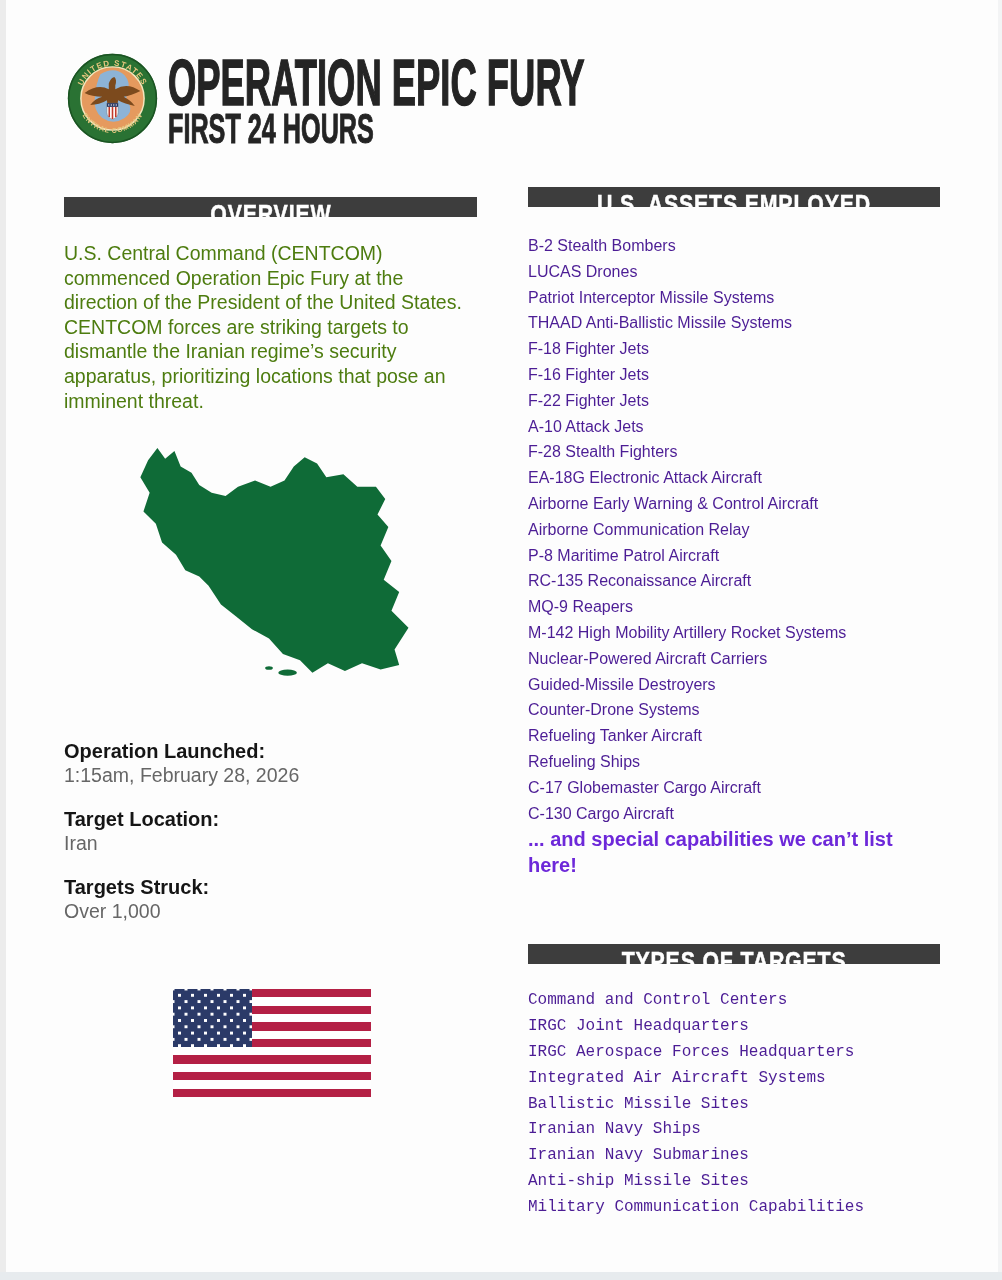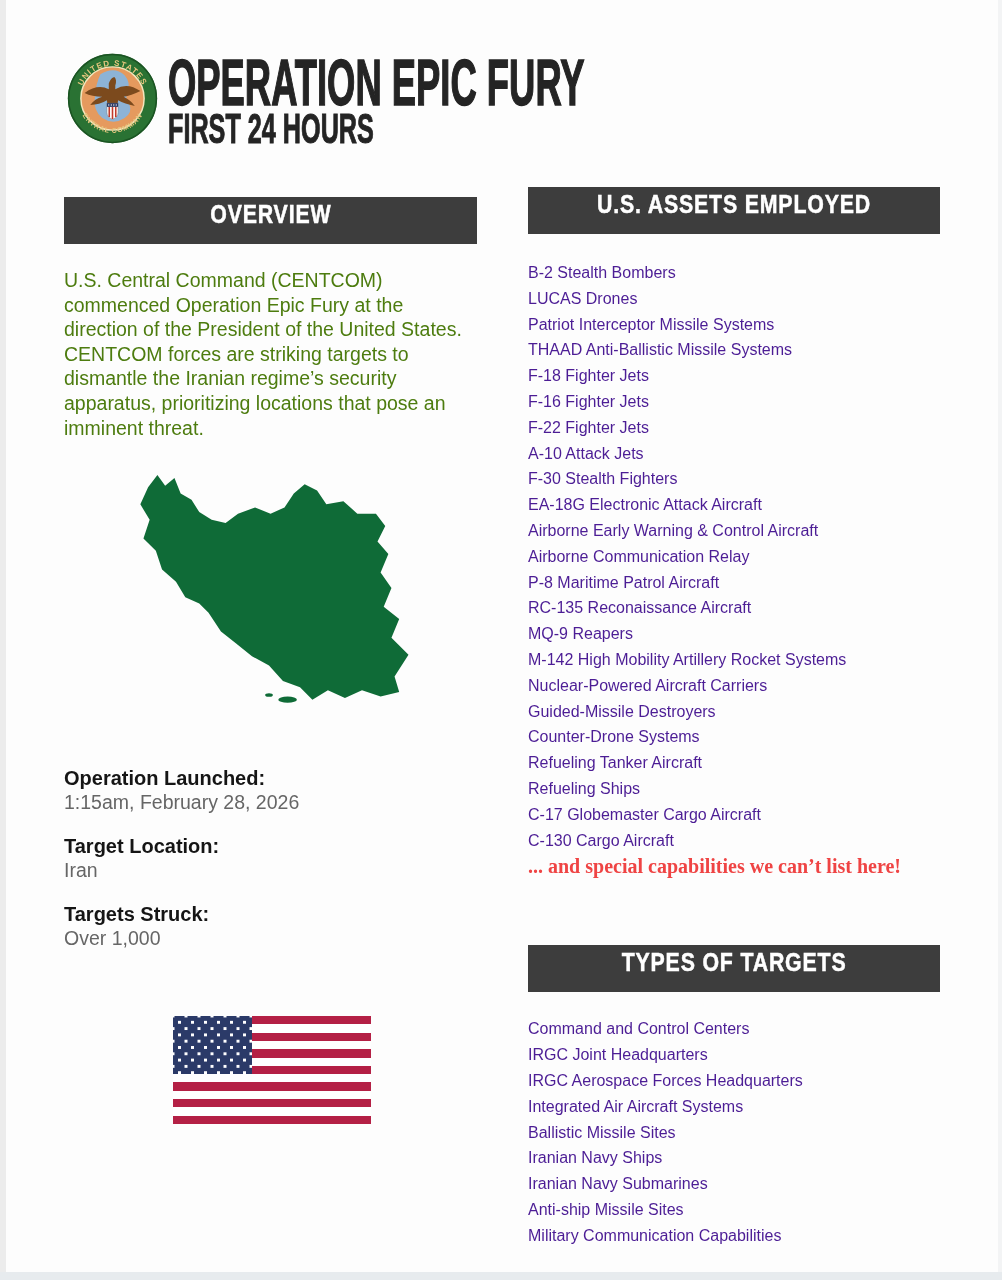--- a/index.html
+++ b/index.html
@@ -26,21 +26,21 @@
     font-size:42px;line-height:26px;font-weight:bold;color:#242424;margin:8px 0 0 0;white-space:nowrap;
   }
   .subtitle .squeeze{display:inline-block;transform:scaleX(0.60);transform-origin:left center;
     -webkit-text-stroke:1px #242424;}
 
   
   .col-left{position:absolute;left:64px;top:197px;width:413px;}
   .col-right{position:absolute;left:528px;top:187px;width:412px;}
 
   .section-bar{
-    background:#3d3d3d;height:47px;line-height:34px;text-align:center;
+    background:#3d3d3d;height:20px;line-height:34px;text-align:center;
     color:#ffffff;font-weight:bold;font-size:26px;white-space:nowrap;overflow:hidden;
   }
   .section-bar .squeeze{display:inline-block;transform:scaleX(0.82);transform-origin:center;
     letter-spacing:1px;-webkit-text-stroke:0.5px #ffffff;}
 
   .overview-text{
     margin:24px 0 0 0;font-size:19.5px;line-height:24.6px;color:#4d7c0f;
   }
 
   .map-wrap{margin:22px 0 0 50px;width:310px;height:280px;}
@@ -60,24 +60,24 @@
     background-image:
       radial-gradient(circle,#ffffff 1.4px,rgba(255,255,255,0) 1.9px),
       radial-gradient(circle,#ffffff 1.4px,rgba(255,255,255,0) 1.9px);
     background-size:13px 12.6px,13px 12.6px;
     background-position:0 0,6.5px 6.3px;
   }
 
   .plain-list{list-style:none;margin:26px 0 0 0;padding:0;
     font-size:16px;line-height:25.8px;color:#4c1d95;}
   .assets-footnote{
-    font-size:20px;line-height:26px;font-weight:bold;color:#ef4444;margin:0;font-family:Liberation Serif, serif;
+    font-size:20px;line-height:26px;font-weight:bold;color:#6d28d9;margin:0;
   }
   .targets-bar{margin-top:66px;}
-  .targets-list{margin-top:24px;}
+  .targets-list{margin-top:24px;font-family:Liberation Mono, monospace;}
 </style>
 </head>
 <body>
 
 <div class="edge-left"></div>
 <div class="edge-right"></div>
 <div class="edge-bottom"></div>
 
 <div class="seal">
   <svg viewBox="0 0 100 100" width="93" height="93" aria-hidden="true">
@@ -154,21 +154,21 @@
 
   <ul class="plain-list">
       <li>B-2 Stealth Bombers</li>
       <li>LUCAS Drones</li>
       <li>Patriot Interceptor Missile Systems</li>
       <li>THAAD Anti-Ballistic Missile Systems</li>
       <li>F-18 Fighter Jets</li>
       <li>F-16 Fighter Jets</li>
       <li>F-22 Fighter Jets</li>
       <li>A-10 Attack Jets</li>
-      <li>F-30 Stealth Fighters</li>
+      <li>F-28 Stealth Fighters</li>
       <li>EA-18G Electronic Attack Aircraft</li>
       <li>Airborne Early Warning &amp; Control Aircraft</li>
       <li>Airborne Communication Relay</li>
       <li>P-8 Maritime Patrol Aircraft</li>
       <li>RC-135 Reconaissance Aircraft</li>
       <li>MQ-9 Reapers</li>
       <li>M-142 High Mobility Artillery Rocket Systems</li>
       <li>Nuclear-Powered Aircraft Carriers</li>
       <li>Guided-Missile Destroyers</li>
       <li>Counter-Drone Systems</li>

